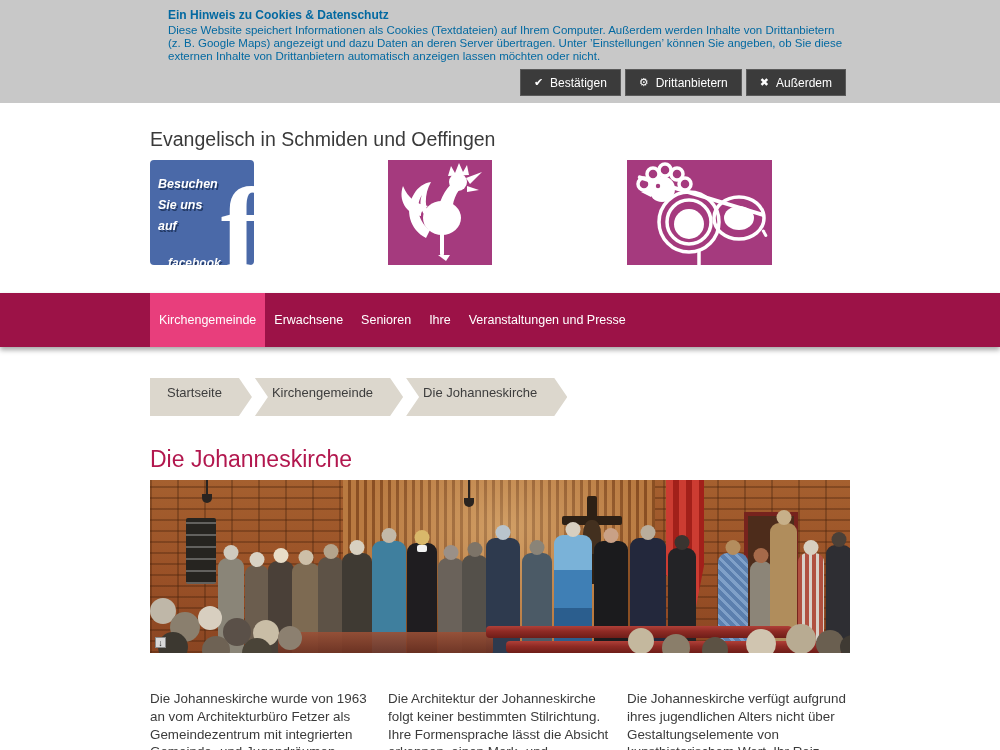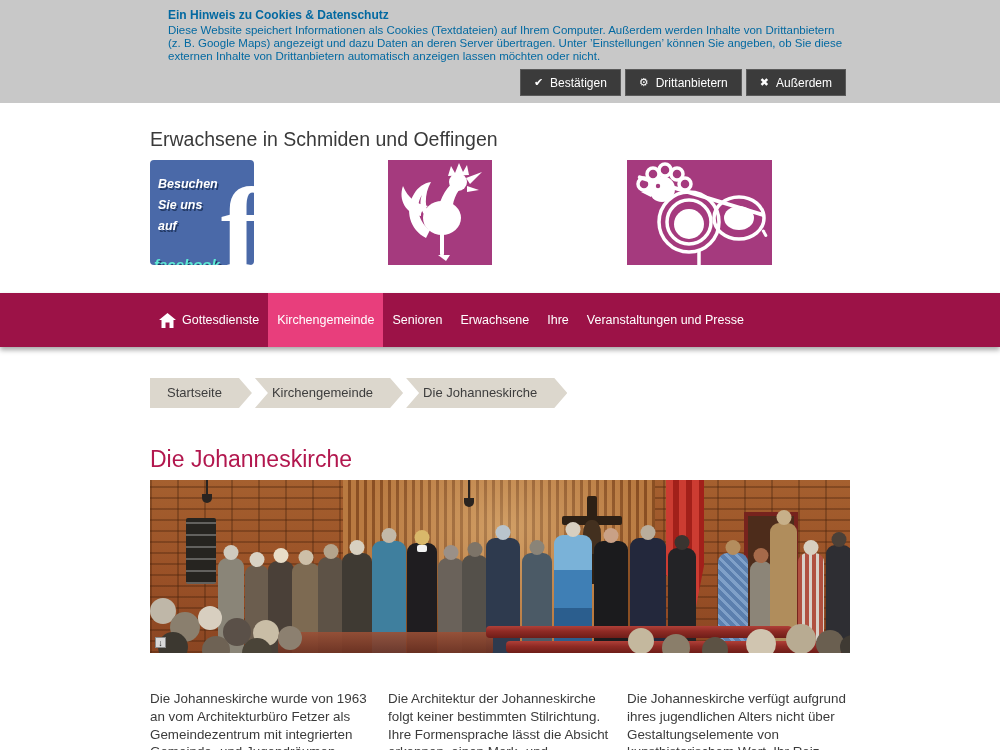--- a/index.html
+++ b/index.html
@@ -16,33 +16,33 @@
   .cookie-buttons{position:absolute;right:154px;top:69px;display:flex;gap:4px}
   .cbtn{display:inline-flex;align-items:center;gap:7px;background:#3b3b3b;color:#fff;
     border:1px solid #5a5a5a;font-size:12px;font-family:inherit;padding:0 13px;height:27px;cursor:pointer}
   .cbtn .glyph{font-size:11px;line-height:1}
   
   .site-title{position:absolute;left:150px;top:128px;font-size:19.5px;color:#3a3a3a;margin:0;font-weight:400}
   .logo{position:absolute;top:160px;display:block}
   .logo-fb{left:150px;width:104px;height:105px;background:#4a69a8;border-radius:4px;overflow:hidden}
   .fb-f{position:absolute;right:-6px;top:12px;color:#fff;font-size:118px;line-height:1;font-weight:bold;font-family:"Liberation Serif","DejaVu Serif",serif}
   .fb-lines{position:absolute;left:8px;top:14px;color:#fff;font-style:italic;font-weight:bold;font-size:12.5px;line-height:21px;text-shadow:1.5px 1.5px 0 #233a66}
-  .fb-brand{position:absolute;left:4px;top:96px;color:#5eead4;font-style:italic;font-weight:bold;font-size:15px;text-shadow:1.5px 1.5px 0 #233a66}
+  .fb-brand{position:absolute;left:18px;top:96px;color:#ffffff;font-style:italic;font-weight:bold;font-size:12px;text-shadow:1.5px 1.5px 0 #233a66}
   .logo-rooster{left:388px;width:104px;height:105px}
   .logo-hen{left:627px;width:145px;height:105px}
   
   .nav{position:absolute;left:0;top:293px;width:1000px;height:54px;background:#9c1247;z-index:20;
     box-shadow:0 3px 5px rgba(0,0,0,.35)}
   .nav-inner{display:flex;align-items:stretch;height:54px;padding:0 150px}
   .nav-item{display:flex;align-items:center;gap:6px;color:#fff;font-size:12.5px;text-decoration:none;
     padding:0 9px;white-space:nowrap;cursor:pointer}
   .nav-item.active{background:#e83e7c}
   
   .breadcrumb{position:absolute;left:150px;top:378px;display:flex}
-  .crumb{height:30px;line-height:30px;background:#dcd7cd;color:#3d3d3d;font-size:13px;
+  .crumb{height:38px;line-height:30px;background:#dcd7cd;color:#3d3d3d;font-size:13px;
     padding:0 30px 0 17px;margin-right:3px;text-decoration:none;cursor:pointer;
     clip-path:polygon(0 0,calc(100% - 13px) 0,100% 50%,calc(100% - 13px) 100%,0 100%,13px 50%)}
   .crumb.first{clip-path:polygon(0 0,calc(100% - 13px) 0,100% 50%,calc(100% - 13px) 100%,0 100%)}
   
   .page-title{position:absolute;left:150px;top:446px;font-size:23px;font-weight:400;color:#b2174e;margin:0}
   
   .photo{position:absolute;left:150px;top:480px;width:700px;height:173px;overflow:hidden;background:
     repeating-linear-gradient(0deg,rgba(70,32,10,.35) 0 2px,transparent 2px 11px),
     repeating-linear-gradient(90deg,rgba(60,28,8,.30) 0 2px,transparent 2px 27px),
     linear-gradient(180deg,#a5602f 0%,#9a5127 55%,#8a4522 100%)}
@@ -91,21 +91,21 @@
       <span class="glyph">⚙</span>
       <span>Drittanbietern</span>
     </button>
     <button class="cbtn">
       <span class="glyph">✖</span>
       <span>Außerdem</span>
     </button>
   </div>
 </div>
 
-<h1 class="site-title">Erwachsene in Schmiden und Oeffingen</h1>
+<h1 class="site-title">Evangelisch in Schmiden und Oeffingen</h1>
 
 <a class="logo logo-fb">
   <span class="fb-f">f</span>
   <span class="fb-lines">
     <span>Besuchen</span><br>
     <span>Sie uns</span><br>
     <span>auf</span>
   </span>
   <span class="fb-brand">facebook</span>
 </a>
@@ -149,34 +149,28 @@
       <path d="M14 32 L24 28 L24 37 Z"></path>
       <rect x="8" y="34" width="132" height="4" transform="rotate(17 74 36)" rx="2"></rect>
       <rect x="134" y="72" width="8" height="3" transform="rotate(60 138 73)" rx="1.5"></rect>
     </g>
     <circle cx="31" cy="26" r="2.2" fill="#a53a7e"></circle>
   </svg>
 </span>
 
 <nav class="nav">
   <div class="nav-inner">
-    <a class="nav-item">
-      <svg width="17" height="15" viewBox="0 0 17 15">
-        <path d="M8.5 0 L17 7 L14.5 7 L14.5 15 L10.5 15 L10.5 9.5 L6.5 9.5 L6.5 15 L2.5 15 L2.5 7 L0 7 Z" fill="#fff"></path>
-      </svg>
-      <span>Gottesdienste</span>
-    </a>
     <a class="nav-item active">
       <span>Kirchengemeinde</span>
     </a>
     <a class="nav-item">
+      <span>Erwachsene</span>
+    </a>
+    <a class="nav-item">
       <span>Senioren</span>
-    </a>
-    <a class="nav-item">
-      <span>Erwachsene</span>
     </a>
     <a class="nav-item">
       <span>Ihre</span>
     </a>
     <a class="nav-item">
       <span>Veranstaltungen und Presse</span>
     </a>
 
   </div>
 </nav>

